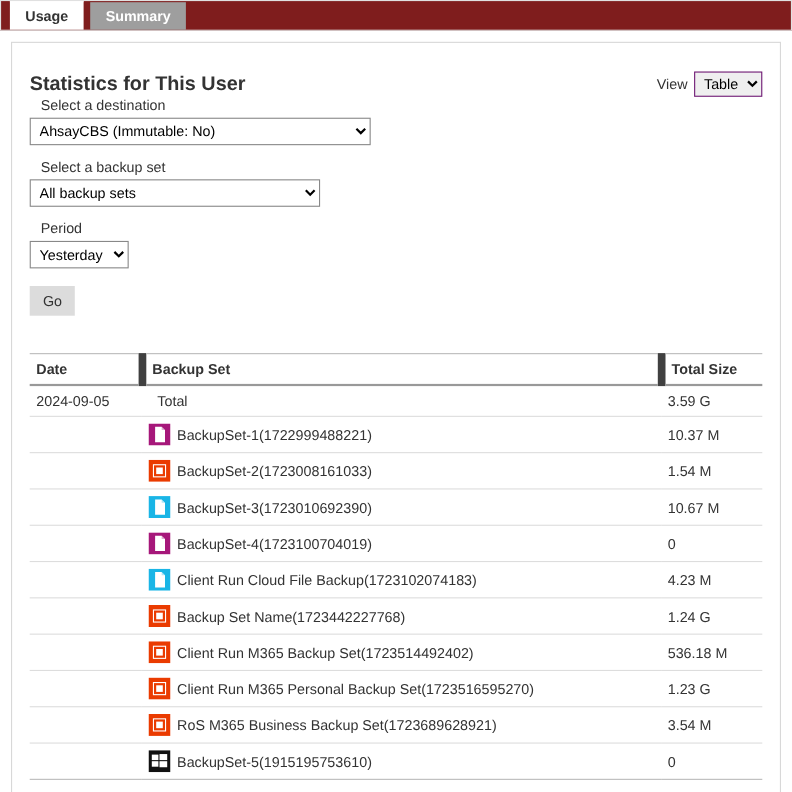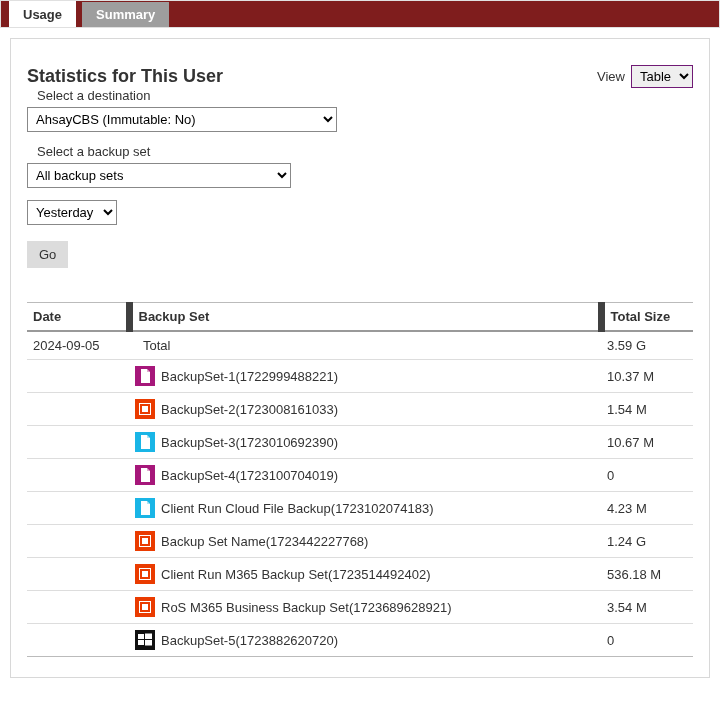--- a/index.html
+++ b/index.html
@@ -68,20 +68,21 @@
   </div>
 
   <div class="field-block">
     <span class="field-label">Select a backup set</span>
     <select class="sel-med">
       <option>All backup sets</option>
     </select>
   </div>
 
   <div class="field-block">
+    <span class="field-label">Period</span>
     <select class="sel-narrow">
       <option>Yesterday</option>
     </select>
   </div>
 
   <button class="go-btn">Go</button>
 
   <table class="data-table">
     <thead>
       <tr>
@@ -221,39 +222,56 @@
           <td>
             <div class="cell-set">
               <span class="icon">
                 <svg viewBox="0 0 20 20">
                   <rect width="20" height="20" fill="#ea3b00"></rect>
                   <rect x="4" y="4" width="12" height="12" fill="#fff"></rect>
                   <rect x="5" y="5" width="10" height="10" fill="#ea3b00"></rect>
                   <rect x="7" y="7" width="6" height="6" fill="#fff"></rect>
                 </svg>
               </span>
+              <span>Client Run M365 Personal Backup Set(1723516595270)</span>
+            </div>
+          </td>
+          <td>1.23 G</td>
+        </tr>
+        <tr>
+          <td></td>
+          <td>
+            <div class="cell-set">
+              <span class="icon">
+                <svg viewBox="0 0 20 20">
+                  <rect width="20" height="20" fill="#ea3b00"></rect>
+                  <rect x="4" y="4" width="12" height="12" fill="#fff"></rect>
+                  <rect x="5" y="5" width="10" height="10" fill="#ea3b00"></rect>
+                  <rect x="7" y="7" width="6" height="6" fill="#fff"></rect>
+                </svg>
+              </span>
               <span>RoS M365 Business Backup Set(1723689628921)</span>
             </div>
           </td>
           <td>3.54 M</td>
         </tr>
         <tr>
           <td></td>
           <td>
             <div class="cell-set">
               <span class="icon">
                 <svg viewBox="0 0 20 20">
                   <rect width="20" height="20" fill="#111111"></rect>
                   <rect x="3" y="4" width="6" height="5" fill="#fff"></rect>
                   <rect x="10" y="3.5" width="7" height="5.5" fill="#fff"></rect>
                   <rect x="3" y="10" width="6" height="5" fill="#fff"></rect>
                   <rect x="10" y="10" width="7" height="5.5" fill="#fff"></rect>
                 </svg>
               </span>
-              <span>BackupSet-5(1723882620720)</span>
+              <span>BackupSet-5(1915195753610)</span>
             </div>
           </td>
           <td>0</td>
         </tr>
       </tbody>
   </table>
 
 </div>
 
 </body></html>

